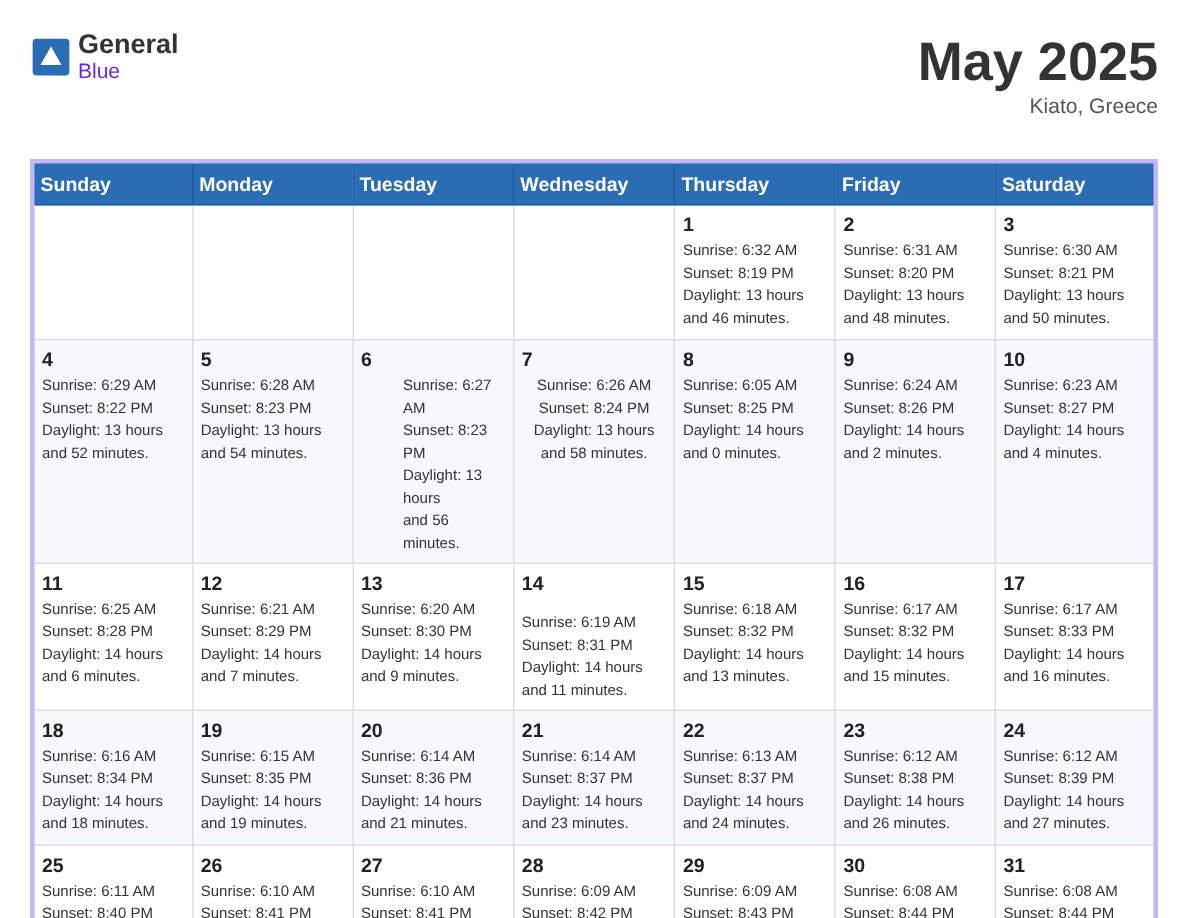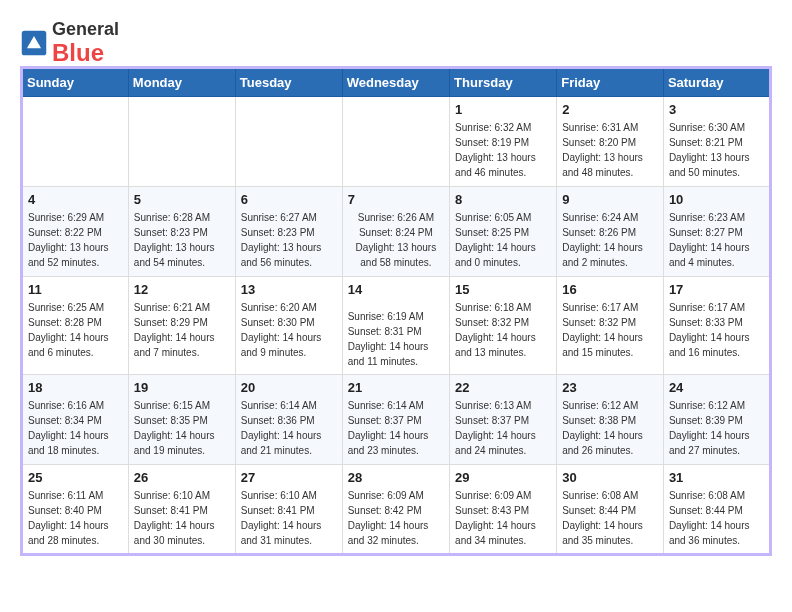--- a/index.html
+++ b/index.html
@@ -7,42 +7,42 @@
       font-family: Arial, sans-serif;
       background: #fff;
       width: 792px;
       min-height: 612px;
       padding: 20px;
     }
     .header {
       display: flex;
       justify-content: space-between;
       align-items: flex-start;
-      margin-bottom: 0;
+      margin-bottom: 28px;
       gap: 44px;
     }
     .logo {
       display: flex;
       align-items: center;
       gap: 4px;
     }
     .logo-text {
       display: flex;
       flex-direction: column;
       line-height: 1.1;
     }
     .logo-general {
       font-size: 18px;
       font-weight: bold;
       color: #333;
     }
     .logo-blue {
-      font-size: 24px;
-      font-weight: bold;
-      color: #ef4444;
+      font-size: 14px;
+      font-weight: normal;
+      color: #6d28d9;
     }
     .logo-icon {
       width: 28px;
       height: 28px;
     }
     .title-block {
       text-align: right;
     }
     .month-title {
       font-size: 36px;
@@ -106,20 +106,24 @@
     <svg class="logo-icon" viewBox="0 0 32 32">
       <rect x="2" y="2" width="28" height="28" rx="3" fill="#2a6db5"></rect>
       <polygon points="8,22 16,8 24,22" fill="white"></polygon>
       <rect x="10" y="18" width="12" height="3" fill="white"></rect>
     </svg>
     <div class="logo-text">
       <span class="logo-general">General</span>
       <span class="logo-blue">Blue</span>
     </div>
   </div>
+  <div class="title-block">
+    <div class="month-title">May 2025</div>
+    <div class="location">Kiato, Greece</div>
+  </div>
 </div>
 
 <table class="calendar">
   <thead>
     <tr id="dow-row">
         <th>Sunday</th>
         <th>Monday</th>
         <th>Tuesday</th>
         <th>Wednesday</th>
         <th>Thursday</th>
@@ -165,21 +169,21 @@
         </td>
         <td>
           <div class="day-num">5</div>
           <div class="day-info" style="white-space: pre-line;">Sunrise: 6:28 AM
 Sunset: 8:23 PM
 Daylight: 13 hours
 and 54 minutes.</div>
         </td>
         <td>
           <div class="day-num">6</div>
-          <div class="day-info" style="white-space: pre-line;">Sunrise: 6:27 AM
+          <div class="day-info" style="white-space: pre-line; margin-left: 28px;">Sunrise: 6:27 AM
 Sunset: 8:23 PM
 Daylight: 13 hours
 and 56 minutes.</div>
         </td>
         <td>
           <div class="day-num">7</div>
           <div class="day-info" style="white-space: pre-line; text-align: center;">Sunrise: 6:26 AM
 Sunset: 8:24 PM
 Daylight: 13 hours
 and 58 minutes.</div>

